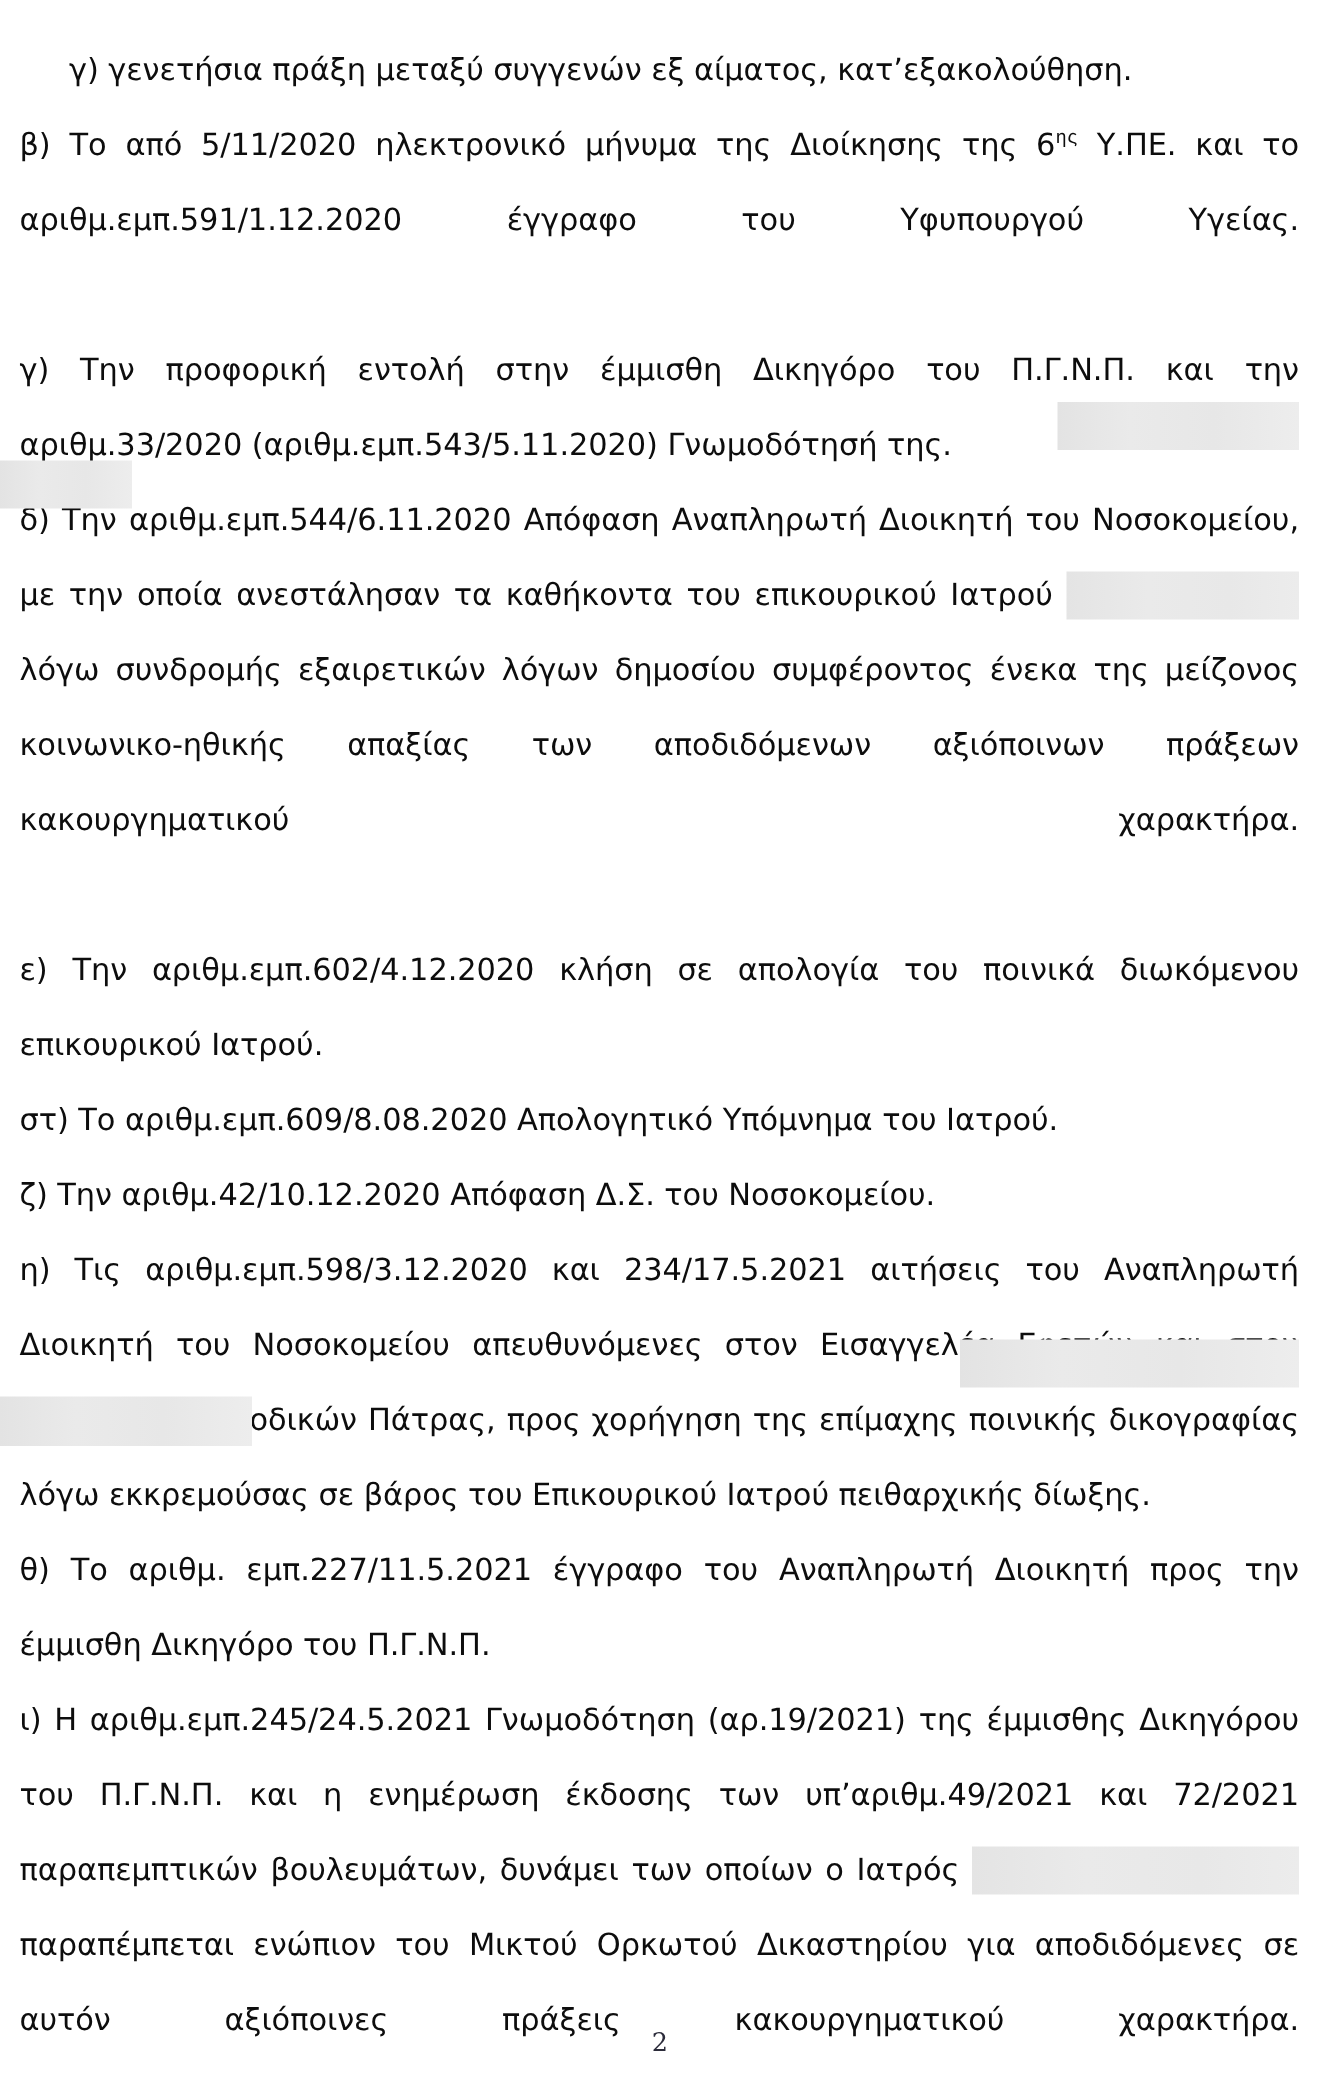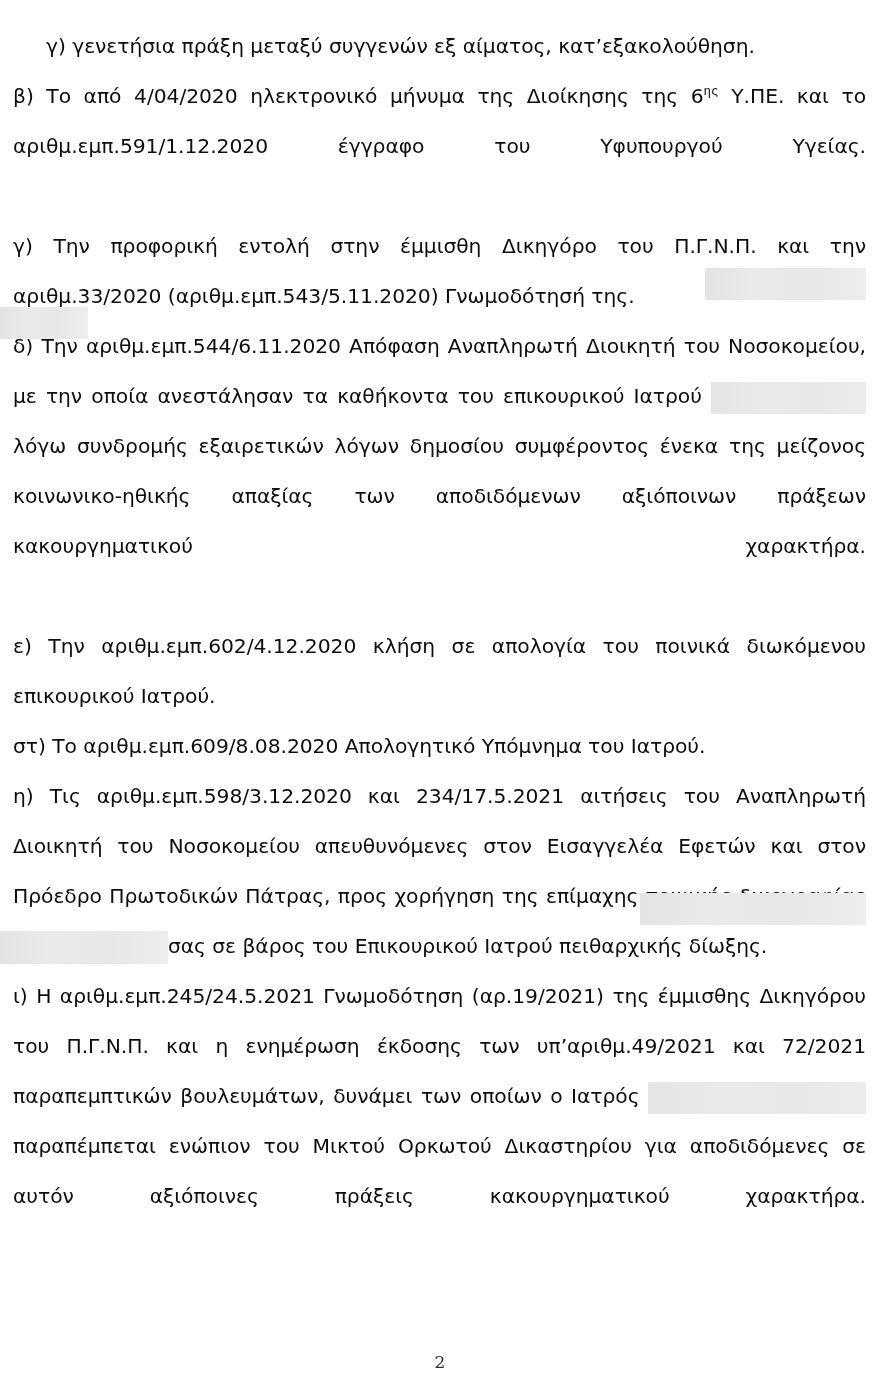--- a/index.html
+++ b/index.html
@@ -86,33 +86,35 @@
 </style>
 </head>
 <body>
 
 <div class="page">
 
   <div class="doc-body">
 
     <p class="para indent-first">γ) γενετήσια πράξη μεταξύ συγγενών εξ αίματος, κατ’εξακολούθηση.</p>
 
-    <p class="para"><span>β) Το από 4/04/2020 ηλεκτρονικό μήνυμα της Διοίκησης της 6</span><sup>ης</sup><span> Υ.ΠΕ.   και το αριθμ.εμπ.591/1.12.2020  έγγραφο του Υφυπουργού Υγείας.</span><span class="filler"></span></p>
+    <p class="para"><span>β) Το από 5/11/2020 ηλεκτρονικό μήνυμα της Διοίκησης της 6</span><sup>ης</sup><span> Υ.ΠΕ.   και το αριθμ.εμπ.591/1.12.2020  έγγραφο του Υφυπουργού Υγείας.</span><span class="filler"></span></p>
 
     <p class="para">γ) Την προφορική εντολή στην έμμισθη Δικηγόρο του Π.Γ.Ν.Π. και την αριθμ.33/2020 (αριθμ.εμπ.543/5.11.2020) Γνωμοδότησή της.</p>
 
     <p class="para"><span>δ) Την αριθμ.εμπ.544/6.11.2020 Απόφαση Αναπληρωτή Διοικητή του Νοσοκομείου, με την οποία ανεστάλησαν τα καθήκοντα του επικουρικού Ιατρού </span><span class="redact" style="width:155px"></span><span> λόγω συνδρομής εξαιρετικών λόγων δημοσίου συμφέροντος ένεκα της μείζονος κοινωνικο-ηθικής απαξίας των αποδιδόμενων αξιόποινων πράξεων κακουργηματικού χαρακτήρα.</span><span class="filler"></span></p>
 
     <p class="para">ε) Την αριθμ.εμπ.602/4.12.2020 κλήση σε απολογία του ποινικά διωκόμενου επικουρικού Ιατρού.</p>
 
     <p class="para">στ) Το αριθμ.εμπ.609/8.08.2020 Απολογητικό Υπόμνημα του Ιατρού.</p>
 
+    <p class="para">ζ)  Την αριθμ.42/10.12.2020 Απόφαση Δ.Σ. του Νοσοκομείου.</p>
 
     <p class="para">η) Τις αριθμ.εμπ.598/3.12.2020 και 234/17.5.2021 αιτήσεις του Αναπληρωτή Διοικητή του Νοσοκομείου απευθυνόμενες στον Εισαγγελέα Εφετών και στον Πρόεδρο Πρωτοδικών Πάτρας, προς χορήγηση της επίμαχης ποινικής δικογραφίας λόγω εκκρεμούσας σε βάρος του Επικουρικού Ιατρού πειθαρχικής δίωξης.</p>
 
+    <p class="para">θ) Το αριθμ. εμπ.227/11.5.2021 έγγραφο του Αναπληρωτή Διοικητή προς την έμμισθη Δικηγόρο του Π.Γ.Ν.Π.</p>
 
     <p class="para"><span>ι) Η αριθμ.εμπ.245/24.5.2021 Γνωμοδότηση (αρ.19/2021) της έμμισθης Δικηγόρου του Π.Γ.Ν.Π. και η ενημέρωση έκδοσης των υπ’αριθμ.49/2021 και 72/2021 παραπεμπτικών βουλευμάτων, δυνάμει των οποίων ο Ιατρός </span><span class="redact" style="width:218px"></span><span> </span><b>παραπέμπεται</b><span> ενώπιον του Μικτού Ορκωτού Δικαστηρίου για αποδιδόμενες σε αυτόν αξιόποινες πράξεις κακουργηματικού χαρακτήρα.</span><span class="filler"></span></p>
 
   </div>
 
   <div class="redact-abs" style="left:705px; top:268px; width:161px; height:32px;"></div>
   <div class="redact-abs" style="left:0px; top:307px; width:88px; height:32px;"></div>
   <div class="redact-abs" style="left:640px; top:893px; width:226px; height:32px;"></div>
   <div class="redact-abs" style="left:0px; top:931px; width:168px; height:33px;"></div>
 

